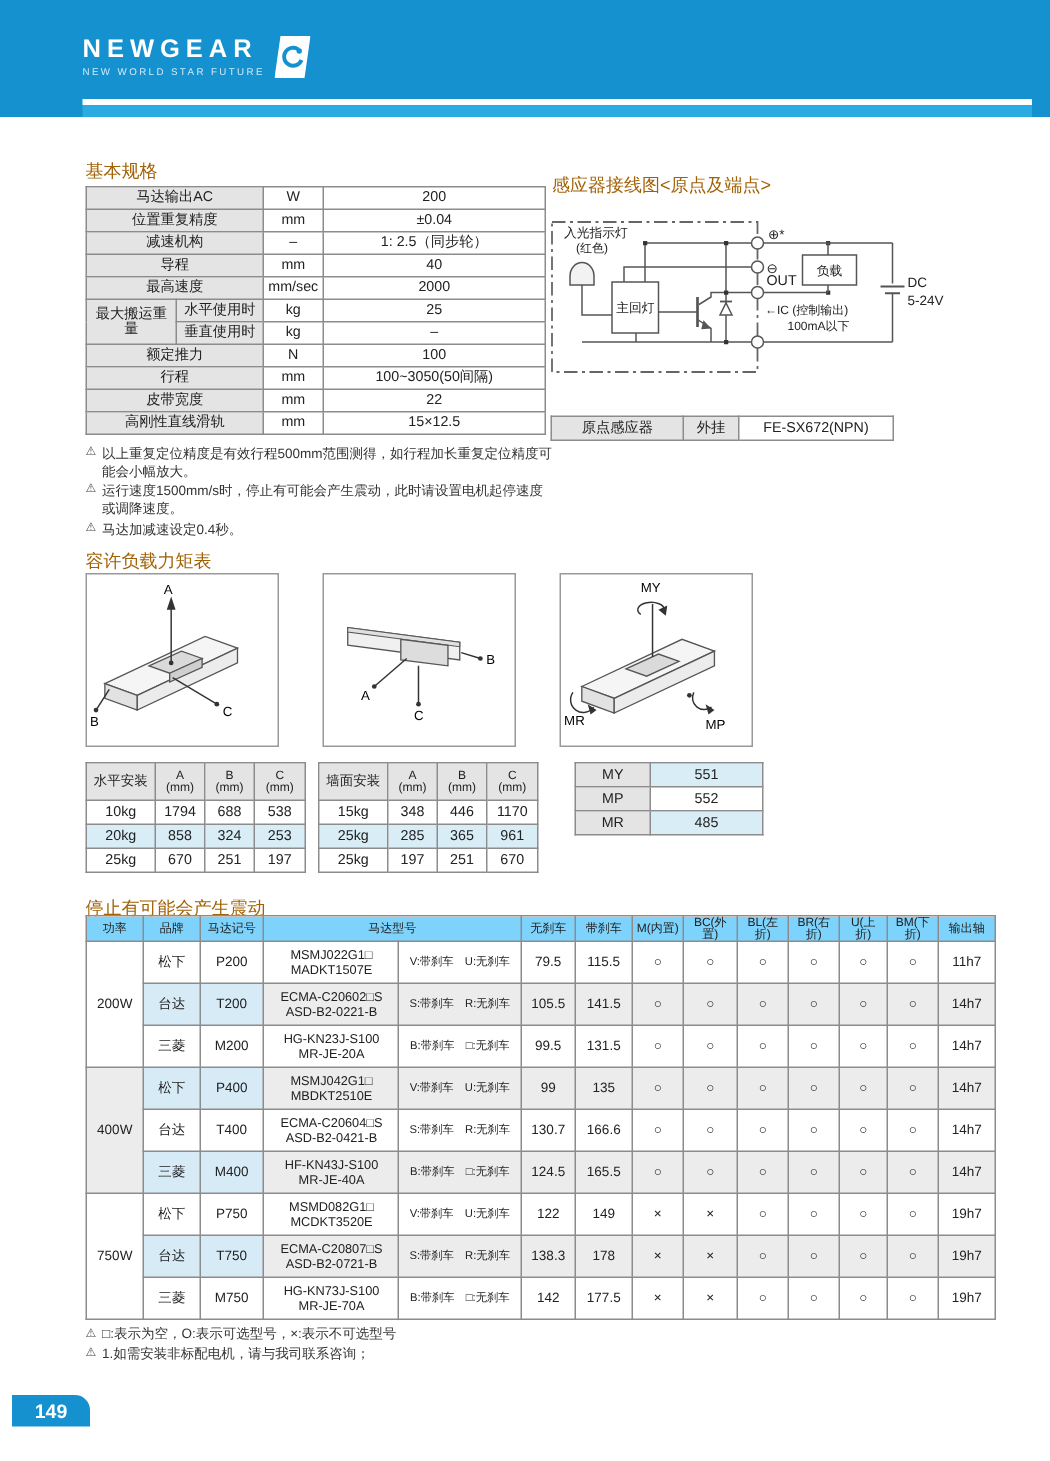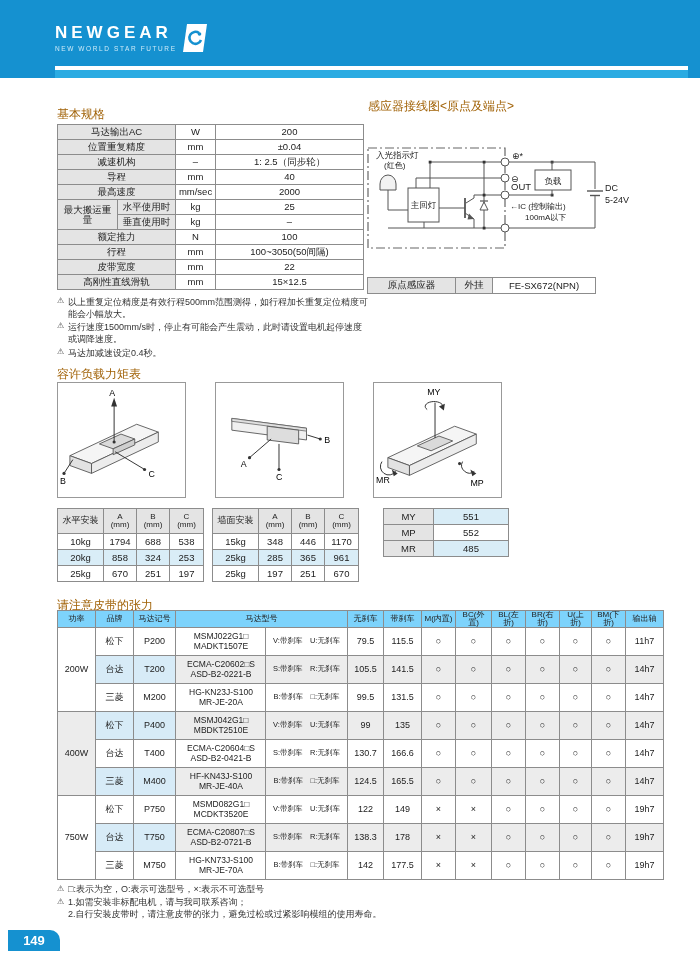--- a/index.html
+++ b/index.html
@@ -168,21 +168,21 @@
       <div class="note-line">
         <span class="warn">⚠</span>
         <span>运行速度1500mm/s时，停止有可能会产生震动，此时请设置电机起停速度或调降速度。</span>
       </div>
       <div class="note-line">
         <span class="warn">⚠</span>
         <span>马达加减速设定0.4秒。</span>
       </div>
     </div>
 
-  <div class="sec-title" style="left:368px;top:98px;">感应器接线图&lt;原点及端点&gt;</div>
+  <div class="sec-title" style="left:368px;top:115px;">感应器接线图&lt;原点及端点&gt;</div>
 
   <svg class="wiring-svg" width="303" height="118" viewBox="0 0 303 118">
 
     <rect x="6" y="10" width="137" height="100" fill="none" stroke="#666" stroke-width="1.2" stroke-dasharray="9 3 2 3"></rect>
 
     <path d="M18,46 a8,9 0 0 1 16,0 v6 h-16 z" fill="#f2f2f2" stroke="#555" stroke-width="1"></path>
     <path d="M26,52 V72 H46" fill="none" stroke="#555" stroke-width="1"></path>
 
     <rect x="46" y="50" width="31" height="34" fill="#fff" stroke="#555" stroke-width="1"></rect>
     <text x="61.5" y="70" font-size="8.5" text-anchor="middle">主回灯</text>
@@ -409,21 +409,21 @@
           <td class="lbl">MP</td>
           <td>552</td>
         </tr>
         <tr>
           <td class="lbl">MR</td>
           <td class="hl">485</td>
         </tr>
       </tbody>
   </table>
 
-  <div class="sec-title" style="left:57px;top:597px;">请注意皮带的张力</div>
+  <div class="sec-title" style="left:57px;top:597px;">停止有可能会产生震动</div>
   <table class="motor-table">
     <colgroup>
       <col style="width:38px">
         <col style="width:38px">
         <col style="width:42px">
         <col style="width:90px">
       <col style="width:82px">
         <col style="width:36px">
         <col style="width:38px">
         <col style="width:34px">
@@ -621,20 +621,17 @@
   </table>
   <div class="motor-notes" id="motor-notes">
       <div class="note-line">
         <span class="warn">⚠</span>
         <span>□:表示为空，O:表示可选型号，×:表示不可选型号</span>
       </div>
       <div class="note-line">
         <span class="warn">⚠</span>
         <span>1.如需安装非标配电机，请与我司联系咨询；</span>
       </div>
-      <div class="note-line indent">
-        <span>2.自行安装皮带时，请注意皮带的张力，避免过松或过紧影响模组的使用寿命。</span>
-      </div>
     </div>
 
   <div class="page-tab">149</div>
 
 </div>
 
 </body></html>

